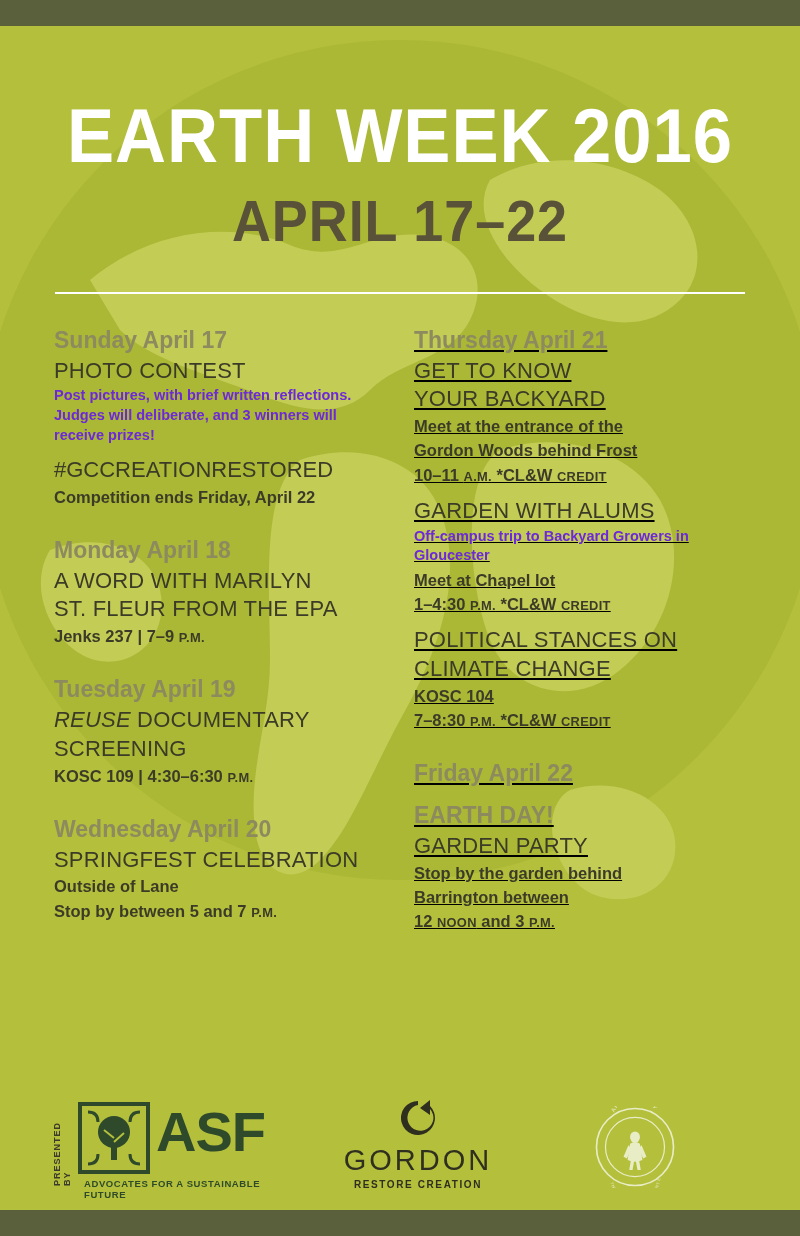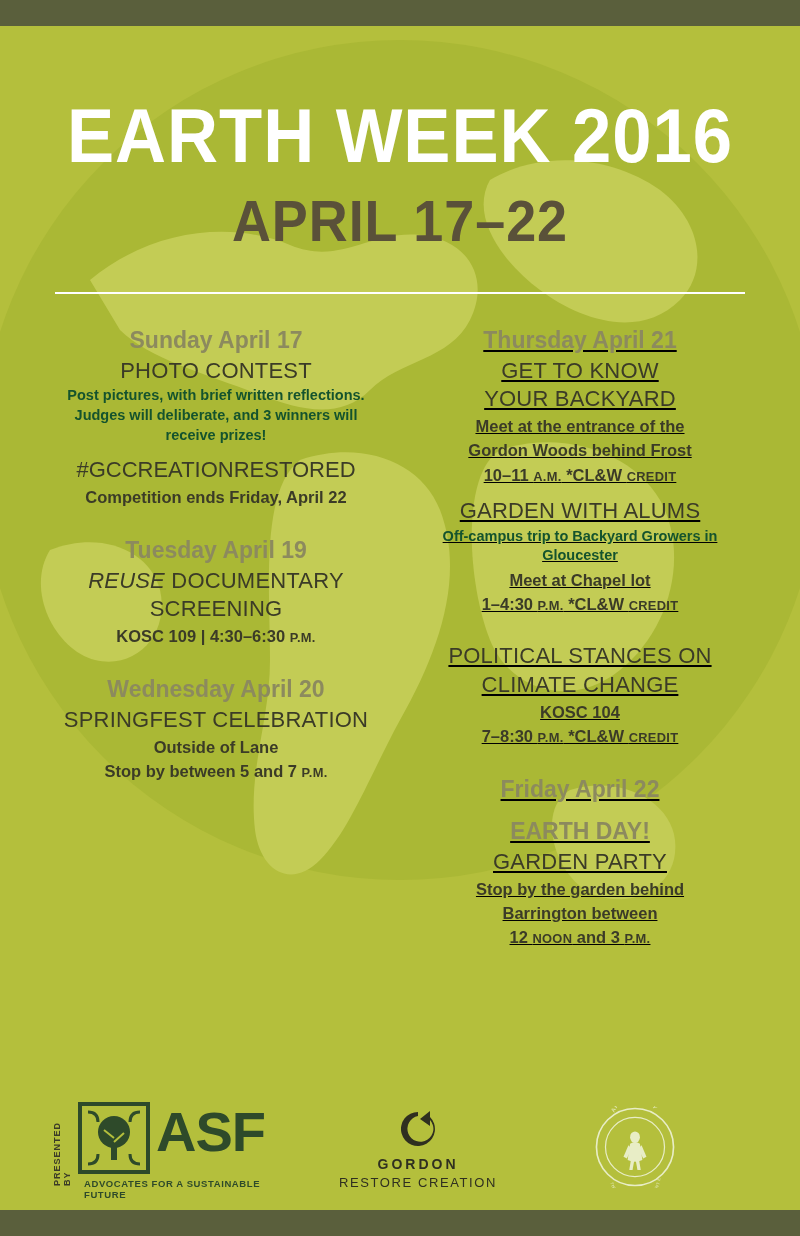--- a/index.html
+++ b/index.html
@@ -74,21 +74,20 @@
     width: 690px;
     height: 2px;
     background: #ffffff;
     margin: 42px auto 0 auto;
   }
   .columns {
     display: flex;
     padding: 34px 54px 0 54px;
     box-sizing: border-box;
     width: 800px;
-    text-align: center;
   }
   .col {
     width: 50%;
     box-sizing: border-box;
   }
   .col.left { padding-right: 22px; }
   .col.right { padding-left: 14px; text-decoration: underline; }
 
   .day {
     color: #8c8a5e;
@@ -101,21 +100,21 @@
   .evt-title {
     color: #3b3b27;
     font-size: 22px;
     font-weight: normal;
     letter-spacing: 0.2px;
     line-height: 1.17;
     margin: 0 0 3px 0;
   }
   .evt-title .ital { font-style: italic; }
   .evt-desc {
-    color: #14532d;
+    color: #6d28d9;
     font-size: 14.5px;
     line-height: 1.35;
     margin: 0 0 3px 0;
     font-weight: bold;
   }
   .evt-detail {
     color: #3b3b27;
     font-size: 16.5px;
     font-weight: bold;
     line-height: 1.35;
@@ -191,29 +190,29 @@
     text-align: center;
   }
   .gordon-mark {
     width: 40px;
     height: 40px;
     margin: 0 auto 8px auto;
     display: block;
   }
   .gordon-name {
     color: #2f2f20;
-    font-size: 14px;
-    font-weight: bold;
+    font-size: 29px;
+    font-weight: normal;
     letter-spacing: 3px;
     line-height: 1;
   }
   .gordon-tag {
     color: #2f2f20;
-    font-size: 13px;
-    font-weight: normal;
+    font-size: 10px;
+    font-weight: bold;
     letter-spacing: 1.6px;
     margin-top: 4px;
   }
   .seal {
     position: absolute;
     right: 52px;
     bottom: 28px;
     width: 82px;
     height: 82px;
   }
@@ -247,20 +246,28 @@
       <div class="col left">
 
         <div class="blk">
           <div class="day">Sunday April 17</div>
           <div class="evt-title">PHOTO CONTEST</div>
           <div class="evt-desc">Post pictures, with brief written reflections. Judges will deliberate, and 3 winners will receive prizes!</div>
           <div class="evt-hash">#GCCREATIONRESTORED</div>
           <div class="evt-detail">Competition ends Friday,  April 22</div>
         </div>
 
+        <div class="blk">
+          <div class="day spaced">Monday April 18</div>
+          <div class="evt-title">A WORD WITH MARILYN</div>
+          <div class="evt-title">ST. FLEUR FROM THE EPA</div>
+          <div class="evt-detail">
+            <span>Jenks 237 | 7–9 </span><span class="sc">P.M.</span>
+          </div>
+        </div>
 
         <div class="blk">
           <div class="day spaced">Tuesday April 19</div>
           <div class="evt-title">
             <span class="ital">REUSE</span><span> DOCUMENTARY</span>
           </div>
           <div class="evt-title">SCREENING</div>
           <div class="evt-detail">
             <span>KOSC 109 | 4:30–6:30 </span><span class="sc">P.M.</span>
           </div>
@@ -294,21 +301,21 @@
 
           <div style="margin-top:12px">
             <div class="evt-title">GARDEN WITH ALUMS</div>
             <div class="evt-desc">Off-campus trip to Backyard Growers in Gloucester</div>
             <div class="evt-detail">Meet at Chapel lot</div>
             <div class="evt-detail">
               <span>1–4:30 </span><span class="sc">P.M.</span><span> *CL&amp;W </span><span class="sc">CREDIT</span>
             </div>
           </div>
 
-          <div style="margin-top:28px">
+          <div style="margin-top:12px">
             <div class="evt-title">POLITICAL STANCES ON</div>
             <div class="evt-title">CLIMATE CHANGE</div>
             <div class="evt-detail">KOSC 104</div>
             <div class="evt-detail">
               <span>7–8:30 </span><span class="sc">P.M.</span><span> *CL&amp;W </span><span class="sc">CREDIT</span>
             </div>
           </div>
         </div>
 
         <div class="blk">

